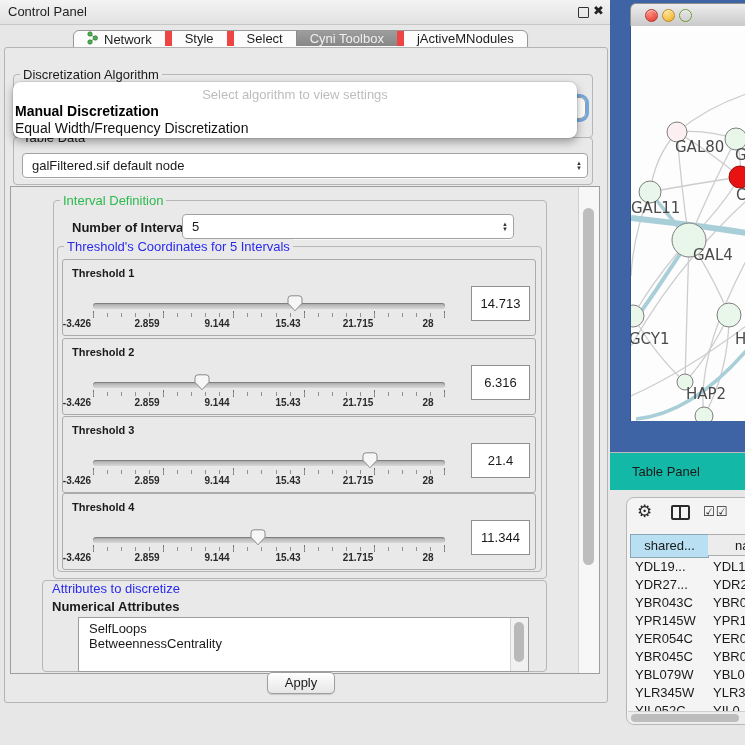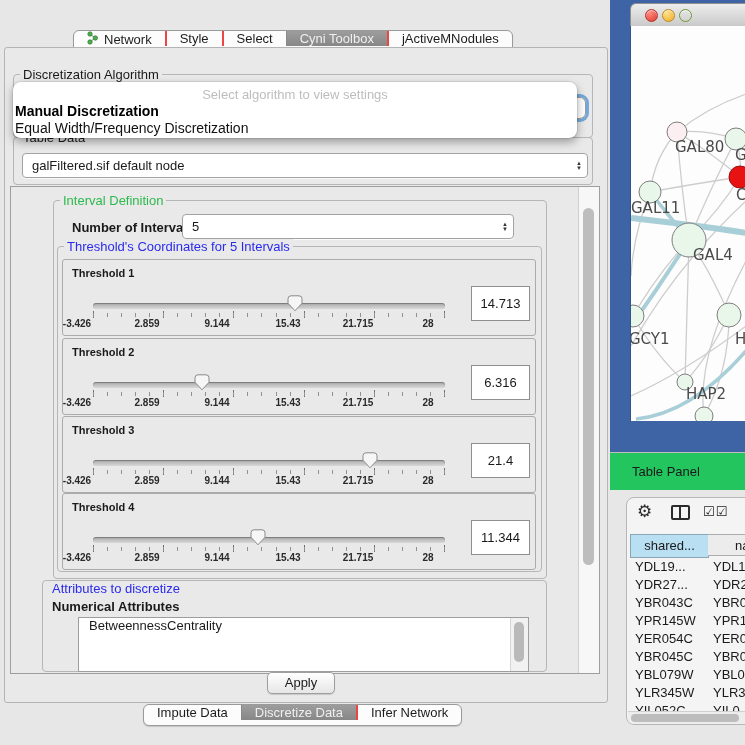--- a/index.html
+++ b/index.html
@@ -11,21 +11,21 @@
   .cp-bg{left:0;top:0;width:610px;height:745px;background:#e7e7e7;}
   .titlebar{left:0;top:0;width:610px;height:24px;background:linear-gradient(#f3f3f3,#e2e2e2);
             border-bottom:1px solid #c6c6c6;}
   .titlebar .t{position:absolute;left:8px;top:4px;font-size:13px;color:#222;}
   .float-btn{position:absolute;left:578px;top:7px;width:9px;height:9px;border:1.6px solid #333;border-radius:1px;}
   .close-btn{position:absolute;left:593px;top:3px;font-size:13px;font-weight:bold;color:#222;}
   
   .tabstrip{display:flex;align-items:flex-start;background:#fcfcfc;border:1px solid #9a9a9a;
             border-radius:6px;overflow:hidden;height:25px;box-shadow:0 1px 1px rgba(0,0,0,.15);}
   .tabstrip .seg{display:flex;align-items:center;padding:0 13px;font-size:13px;color:#1c1c1c;
-            border-left:2px solid #ef4444;}
+            border-left:7px solid #ef4444;}
   .tabstrip .seg:first-child{border-left:none;}
   .tabstrip .seg.sel{background:linear-gradient(#9d9d9d,#878787);color:#efefef;border-left:1px solid #8a8a8a;}
   .net-ic{margin-right:6px;}
   
   .outer-panel{left:4px;top:47px;width:602px;height:654px;background:#e9e9e9;
                border:1px solid #b4b4b4;border-radius:3px;}
   .group{border:1px solid #b6b6b6;border-radius:4px;background:transparent;}
   .gtitle{position:absolute;top:-8px;left:6px;background:#e9e9e9;padding:0 3px;font-size:13px;}
   .combo{background:#fff;border:1px solid #a2a2a2;border-radius:4px;font-size:13px;
          display:flex;align-items:center;box-shadow:0 1px 0 rgba(255,255,255,.7);}
@@ -64,21 +64,21 @@
   .list-vsb{position:absolute;right:0;top:0;width:17px;height:100%;background:#f1f1f1;border-left:1px solid #d5d5d5;}
   .list-vsb .th{position:absolute;left:3px;top:4px;width:10px;height:40px;border-radius:5px;background:#b9b9b9;}
   .btn{background:linear-gradient(#ffffff,#e6e6e6);border:1px solid #9f9f9f;border-radius:5px;
        font-size:13px;text-align:center;box-shadow:0 1px 1px rgba(0,0,0,.15);}
   
   .desktop{left:610px;top:0;width:135px;height:452px;background:#3f64a6;}
   .mac-titlebar{left:630px;top:3px;width:115px;height:23px;background:linear-gradient(#ededed,#c8c8c8);
                 border:1px solid #8f8f8f;border-bottom-color:#9a9a9a;border-radius:6px 0 0 0;}
   .light{position:absolute;top:5px;width:11px;height:11px;border-radius:50%;box-shadow:inset 0 1px 1px rgba(255,255,255,.7);}
   .canvas{left:630px;top:26px;width:115px;height:395px;background:#fdfdfd;overflow:hidden;border-left:1px solid #33538c;}
-  .tp-bar{left:610px;top:452px;width:135px;height:38px;background:#22c55e;border-top:1px solid #bdbdbd;}
+  .tp-bar{left:610px;top:452px;width:135px;height:38px;background:#14b8a6;border-top:1px solid #bdbdbd;}
   .tp-bar .t{position:absolute;left:22px;top:11px;font-size:13px;color:#1a1a1a;}
   .rb-bg{left:610px;top:490px;width:135px;height:255px;background:#e7e7e7;}
   .tablebox{left:626px;top:497px;width:119px;height:226px;background:#f4f4f4;border:1px solid #b7b7b7;
             border-radius:8px 0 0 8px;overflow:hidden;}
   .gear{position:absolute;left:10px;top:3px;font-size:17px;color:#2a2a2a;}
   .split-ic{position:absolute;left:44px;top:7px;width:15px;height:11px;border:2px solid #2a2a2a;border-radius:2px;}
   .split-ic:after{content:"";position:absolute;left:6px;top:0;width:2px;height:11px;background:#2a2a2a;}
   .checks{position:absolute;left:76px;top:6px;font-size:13px;color:#222;letter-spacing:1px;}
   .thead{position:absolute;left:0px;top:36px;width:119px;height:23px;font-size:13px;}
   .thc1{position:absolute;left:3px;top:0;width:77px;height:22px;background:#b9dff2;border:1px solid #8aa6b5;
@@ -93,20 +93,25 @@
   .hsb .th{position:absolute;left:3px;top:2px;width:108px;height:8px;border-radius:4px;background:#bdbdbd;}
   svg text{font-family:"DejaVu Sans","Liberation Sans",sans-serif;}
 </style>
 </head>
 <body>
 
 <div id="stage">
 
   <div class="abs cp-bg"></div>
 
+  <div class="abs titlebar">
+    <span class="t">Control Panel</span>
+    <span class="float-btn"></span>
+    <span class="close-btn">✖</span>
+  </div>
 
   <div class="abs tabstrip" style="left:73px;top:30px;">
     <div class="seg">
       <span class="net-ic">
         <svg width="11" height="14" viewBox="0 0 11 14">
           <line x1="3" y1="3" x2="8" y2="7" stroke="#8a8a8a" stroke-width="1"></line>
           <line x1="3" y1="11" x2="8" y2="7" stroke="#8a8a8a" stroke-width="1"></line>
           <circle cx="3" cy="3" r="2.2" fill="#4cae4f" stroke="#2c7a2e" stroke-width=".7"></circle>
           <circle cx="3" cy="11" r="2.2" fill="#4cae4f" stroke="#2c7a2e" stroke-width=".7"></circle>
           <circle cx="8.3" cy="7" r="2.2" fill="#4cae4f" stroke="#2c7a2e" stroke-width=".7"></circle>
@@ -248,39 +253,29 @@
       <span style="left:351px">28</span>
     </div>
     <div class="valbox">11.344</div>
   </div>
 
   <div class="abs group" style="left:42px;top:580px;width:503px;height:90px;">
     <span class="gtitle" style="color:#2a2aee;margin-top:8px;">Attributes to discretize</span>
   </div>
   <span class="abs" style="left:52px;top:599px;font-size:13px;font-weight:bold;">Numerical Attributes</span>
   <div class="abs listbox">
+    <div class="li" style="margin-top:3px;">SelfLoops</div>
     <div class="li">BetweennessCentrality</div>
     <div class="list-vsb">
         <div class="th"></div>
       </div>
   </div>
 
   <div class="abs btn" style="left:267px;top:672px;width:66px;height:20px;line-height:20px;">Apply</div>
 
-  <div class="abs tabstrip" style="left:143px;top:704px;height:20px;">
-    <div class="seg">
-        <span>Impute Data</span>
-      </div>
-    <div class="seg sel">
-        <span>Discretize Data</span>
-      </div>
-    <div class="seg">
-        <span>Infer Network</span>
-      </div>
-  </div>
 
   <div class="abs desktop"></div>
 
   <div class="abs mac-titlebar">
     <span class="light" style="left:14px;background:radial-gradient(circle at 35% 30%,#ff8b80,#df382c);border:1px solid #b2332a;"></span>
     <span class="light" style="left:31px;background:radial-gradient(circle at 35% 30%,#ffe08a,#f0ab24);border:1px solid #ba8a1e;"></span>
     <span class="light" style="left:48px;background:radial-gradient(circle at 35% 30%,#c4ec8f,#7fc43e;);border:1px solid #6e9a33;"></span>
   </div>
 
   <div class="abs canvas">

